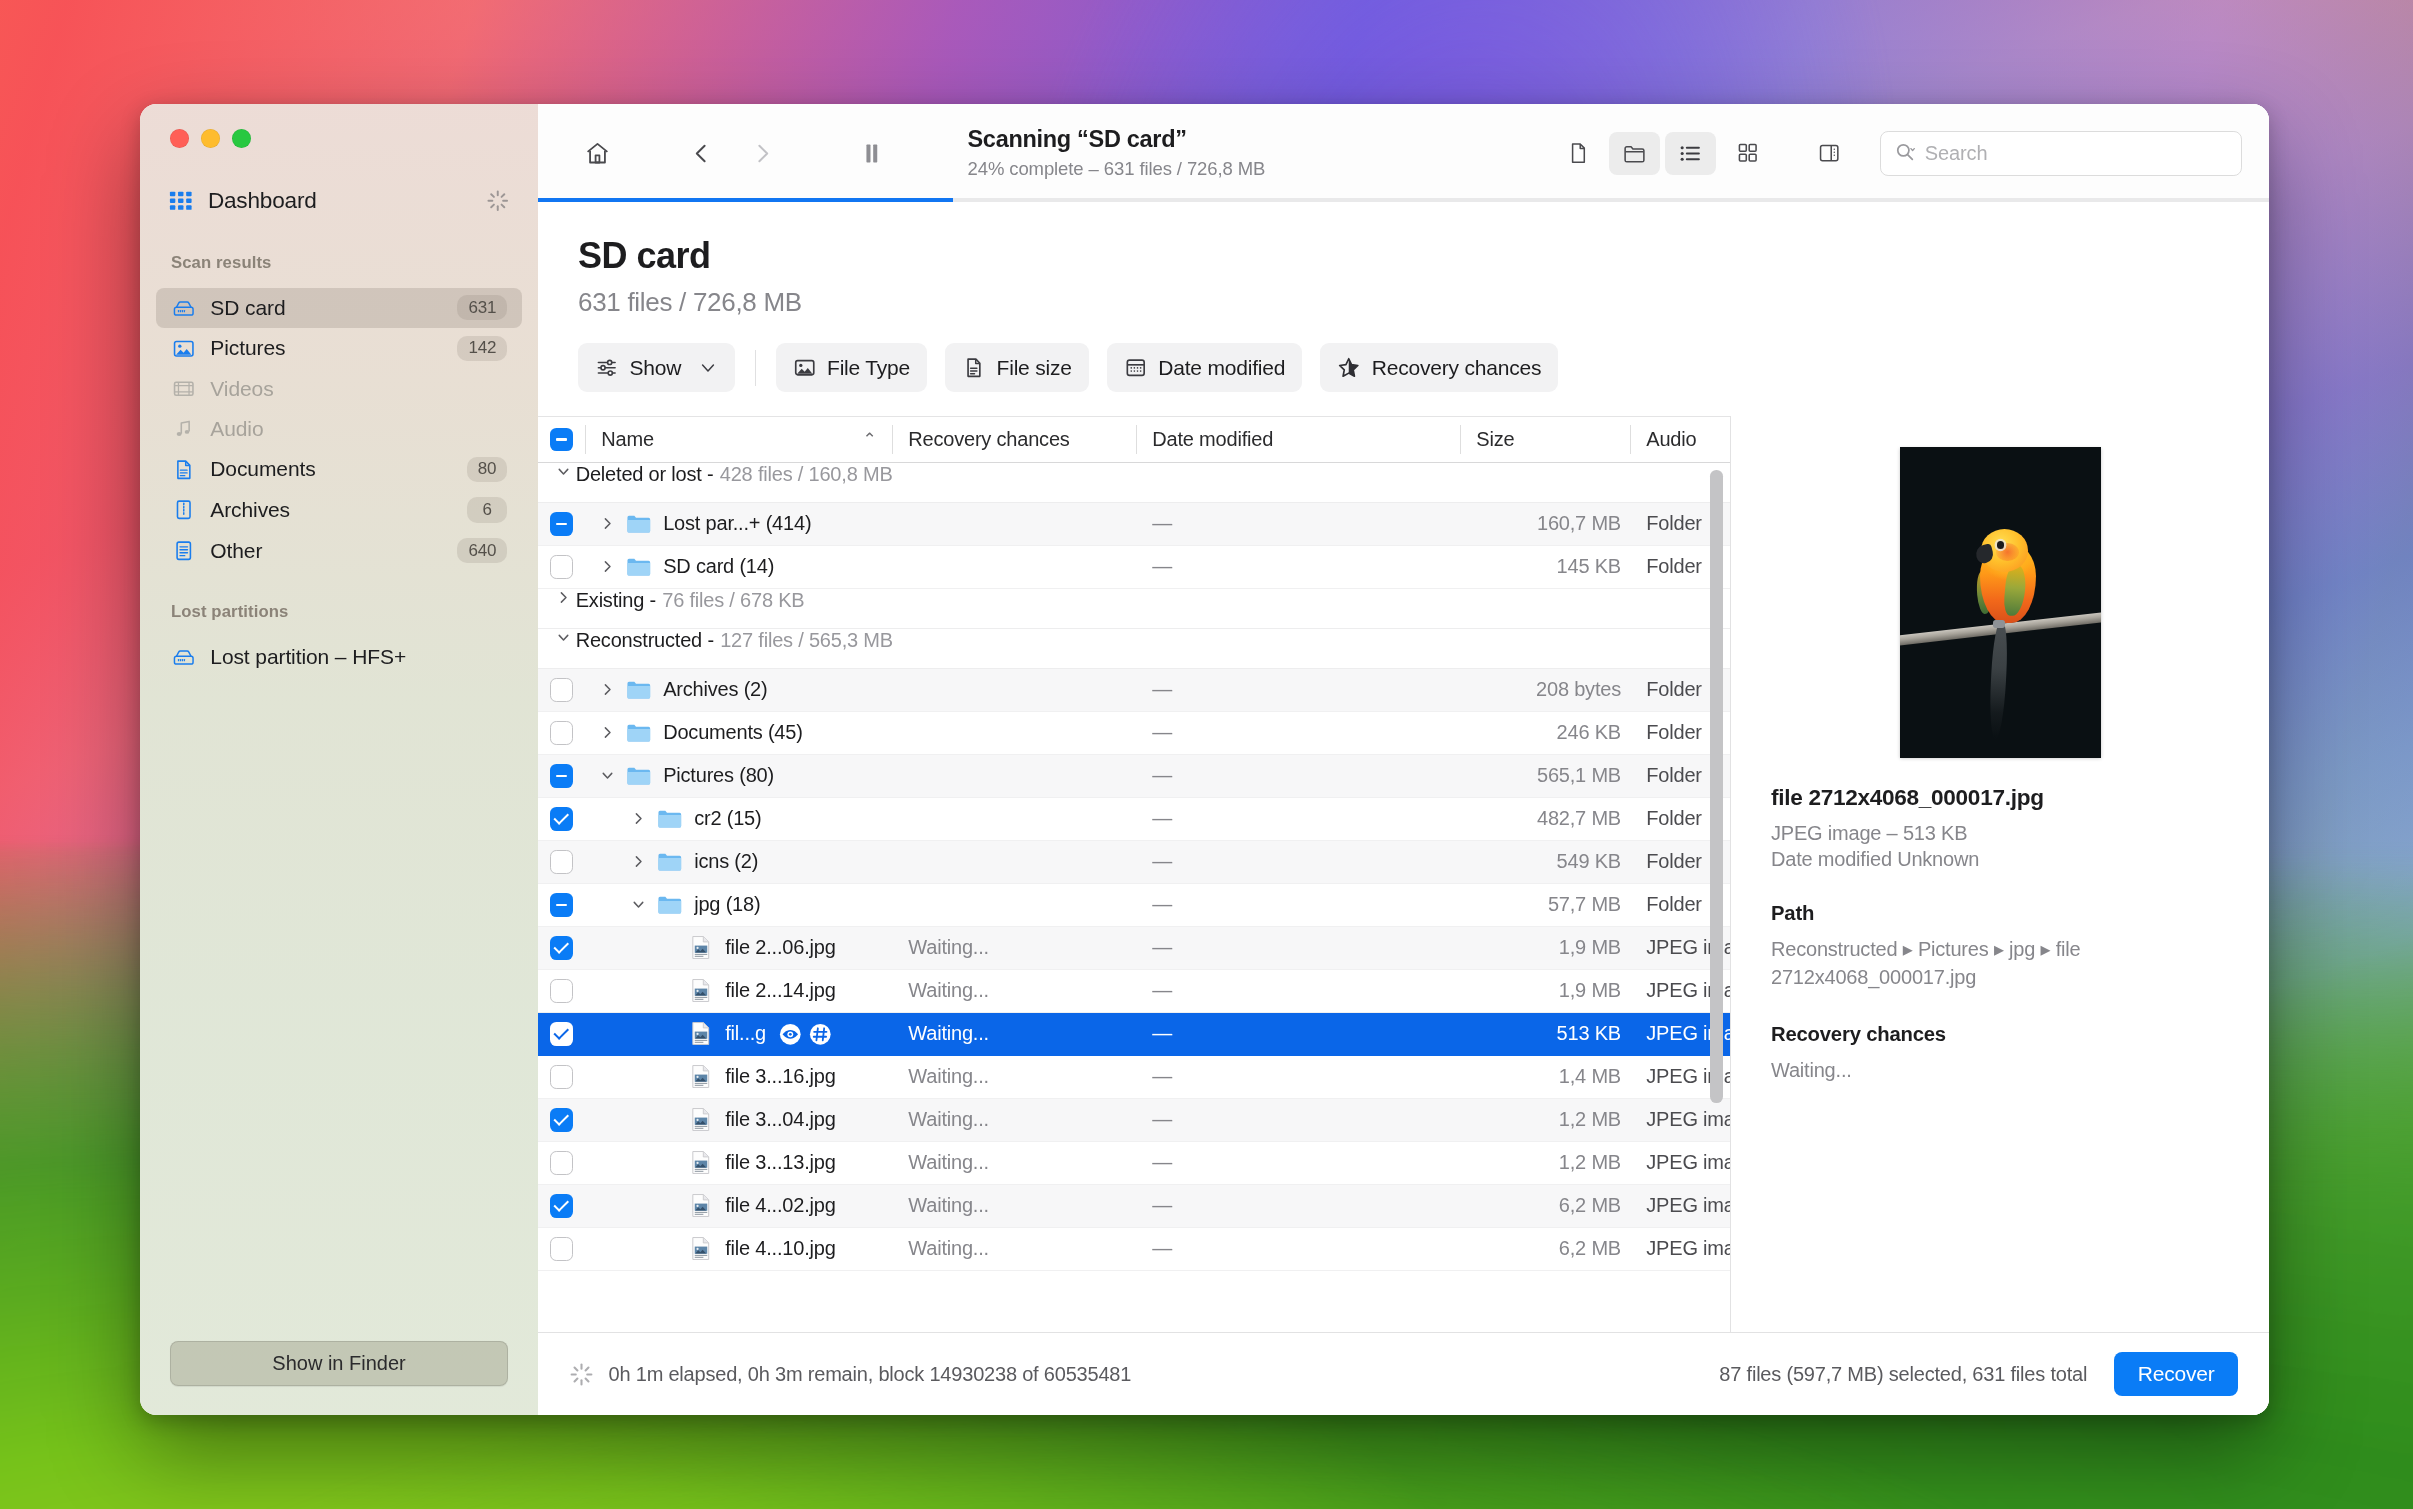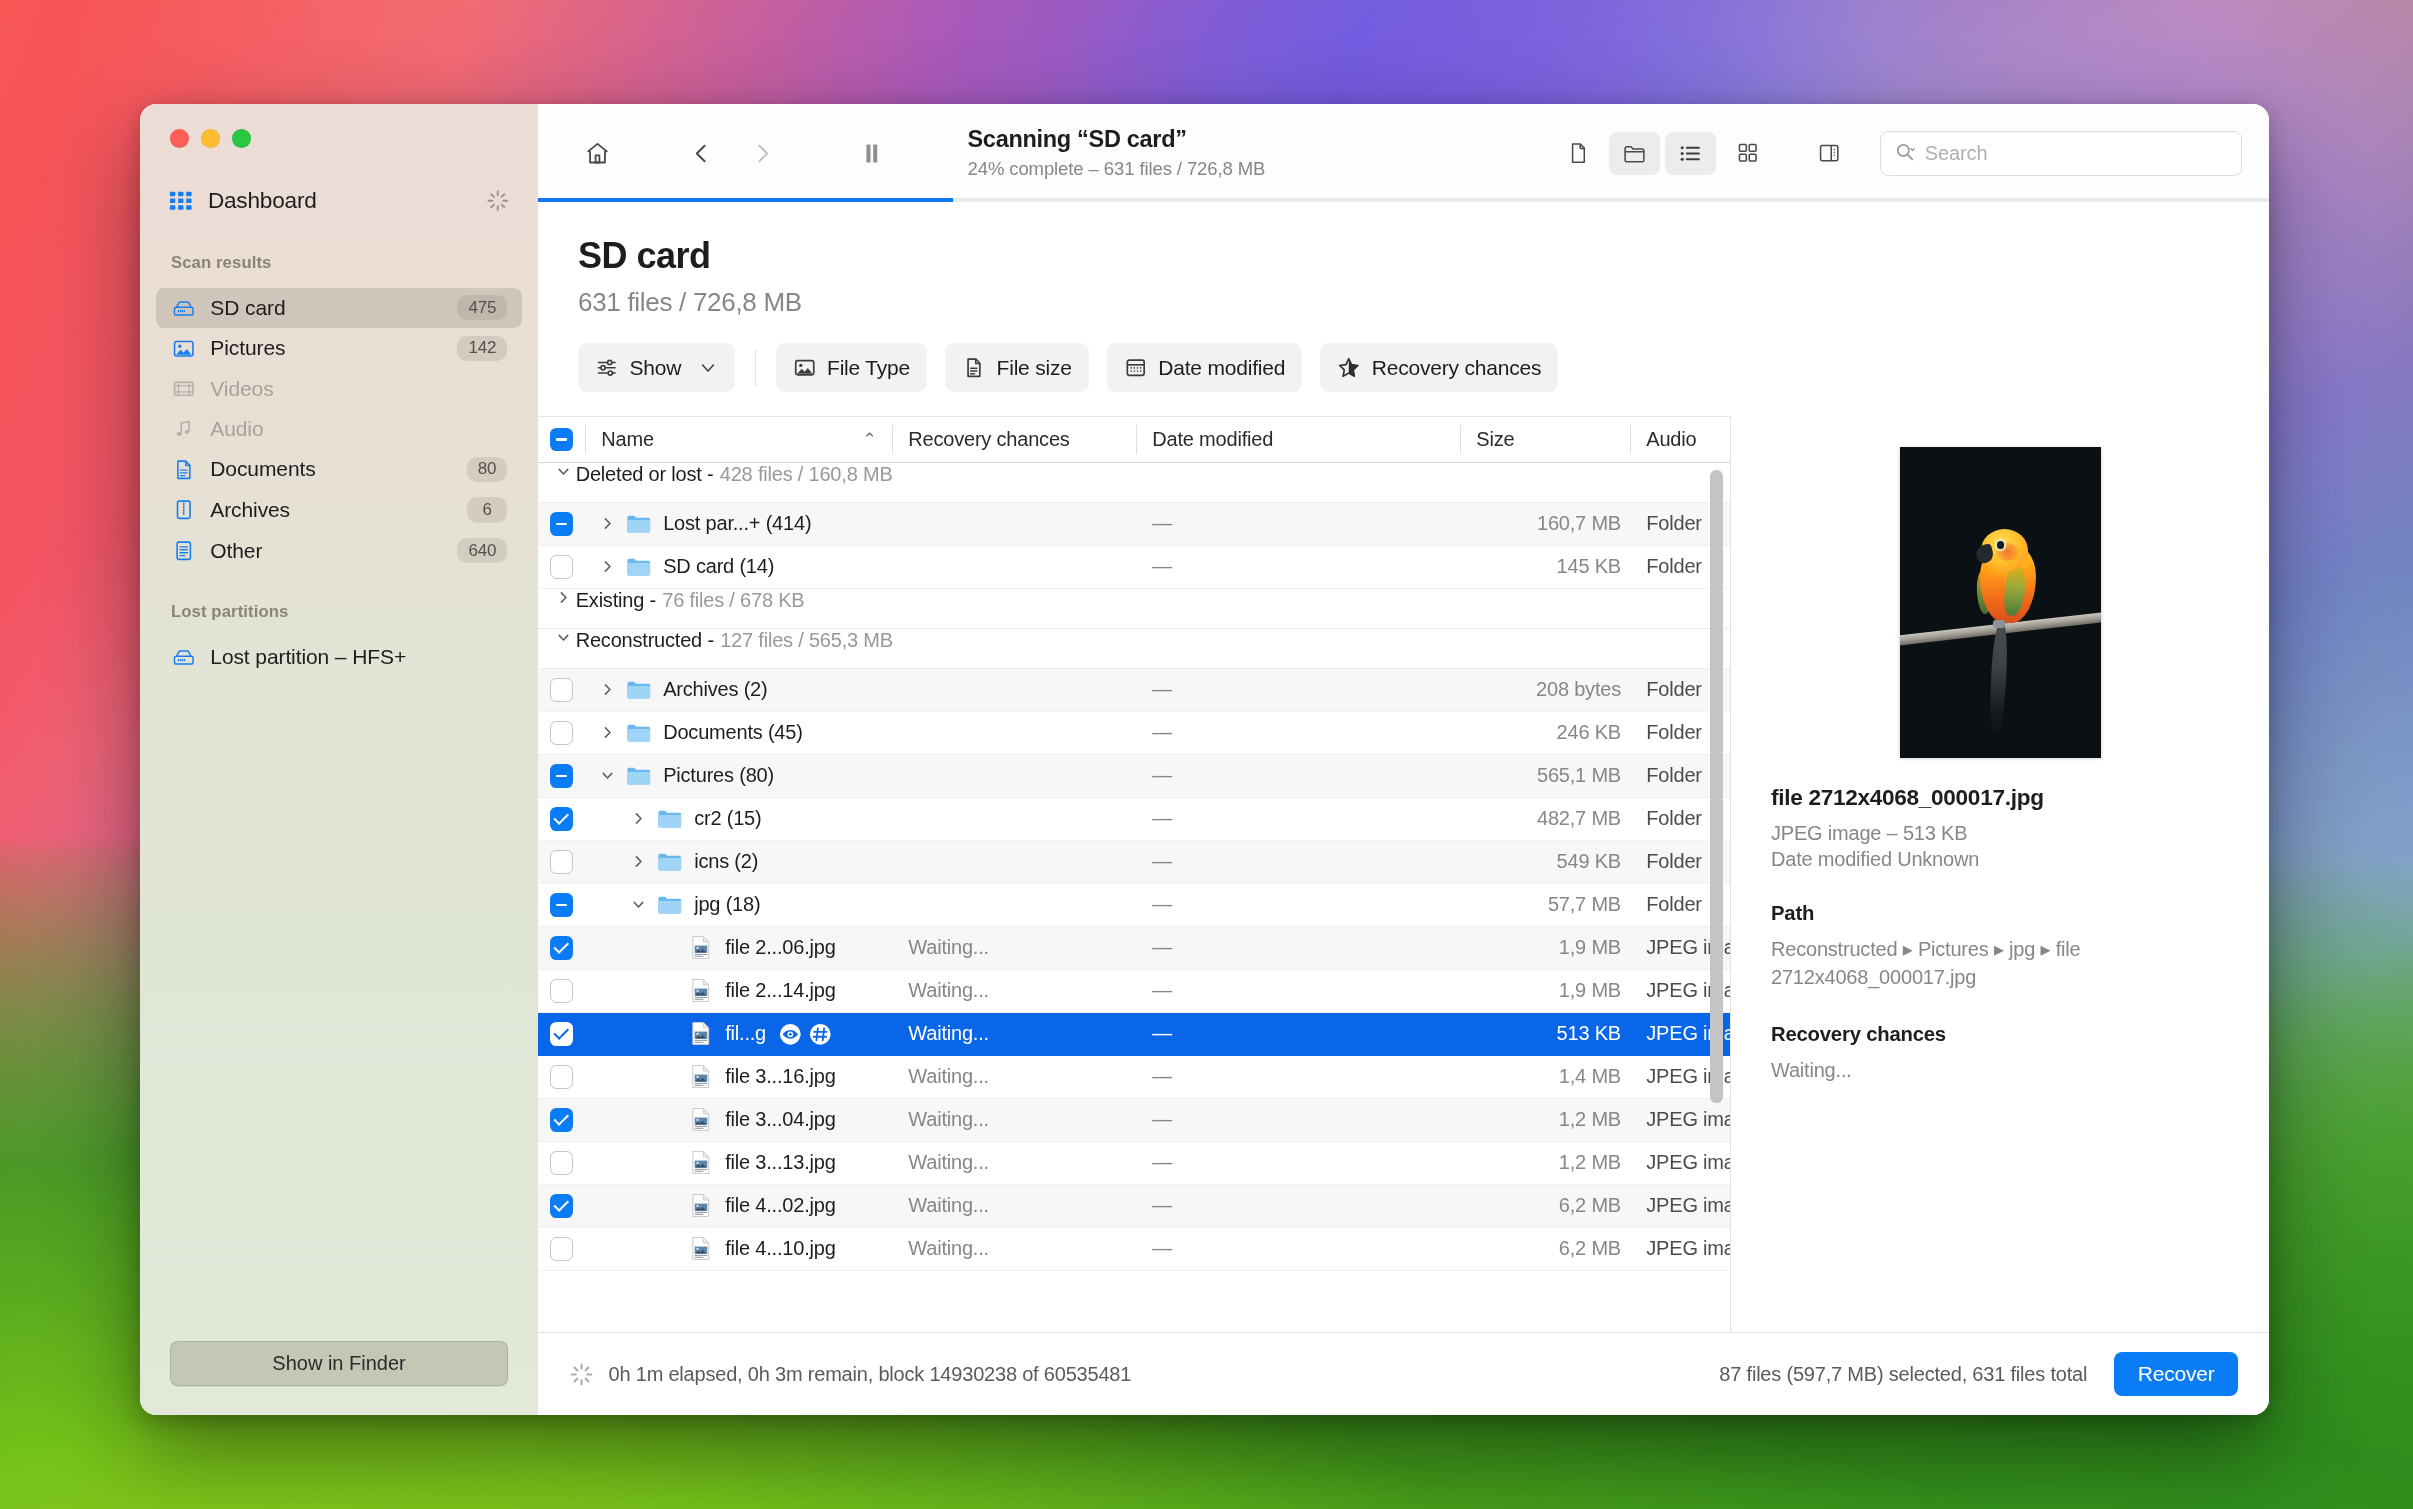--- a/index.html
+++ b/index.html
@@ -439,21 +439,21 @@
               <path d="M4.6 11.5l2.2-4.2a2 2 0 011.8-1.1h6.8a2 2 0 011.8 1.1l2.2 4.2" fill="none" stroke="#1a7ded" stroke-width="1.5" stroke-linejoin="round"></path>
               <g fill="#1a7ded">
                 <rect x="6" y="14.3" width="1.3" height="2.4" rx="0.4"></rect>
                 <rect x="8" y="14.3" width="1.3" height="2.4" rx="0.4"></rect>
                 <rect x="10" y="14.3" width="1.3" height="2.4" rx="0.4"></rect>
                 <rect x="12" y="14.3" width="1.3" height="2.4" rx="0.4"></rect>
               </g>
             </svg>
           </span>
           <span>SD card</span>
-          <span class="sb-count">475</span>
+          <span class="sb-count">631</span>
         </div>
         <div class="sb-item">
           <span class="sb-ico">
             <svg viewBox="0 0 24 24" width="23.5" height="23.5">
               <rect x="2.6" y="4.6" width="18.8" height="14.8" rx="2" fill="none" stroke="#1a7ded" stroke-width="1.6"></rect>
               <circle cx="8" cy="9.4" r="1.7" fill="#1a7ded"></circle>
               <path d="M4.2 18.2l4.6-5.2 3 3.2 3.2-3.9 4.8 5.9z" fill="#1a7ded"></path>
             </svg>
           </span>
           <span>Pictures</span>

